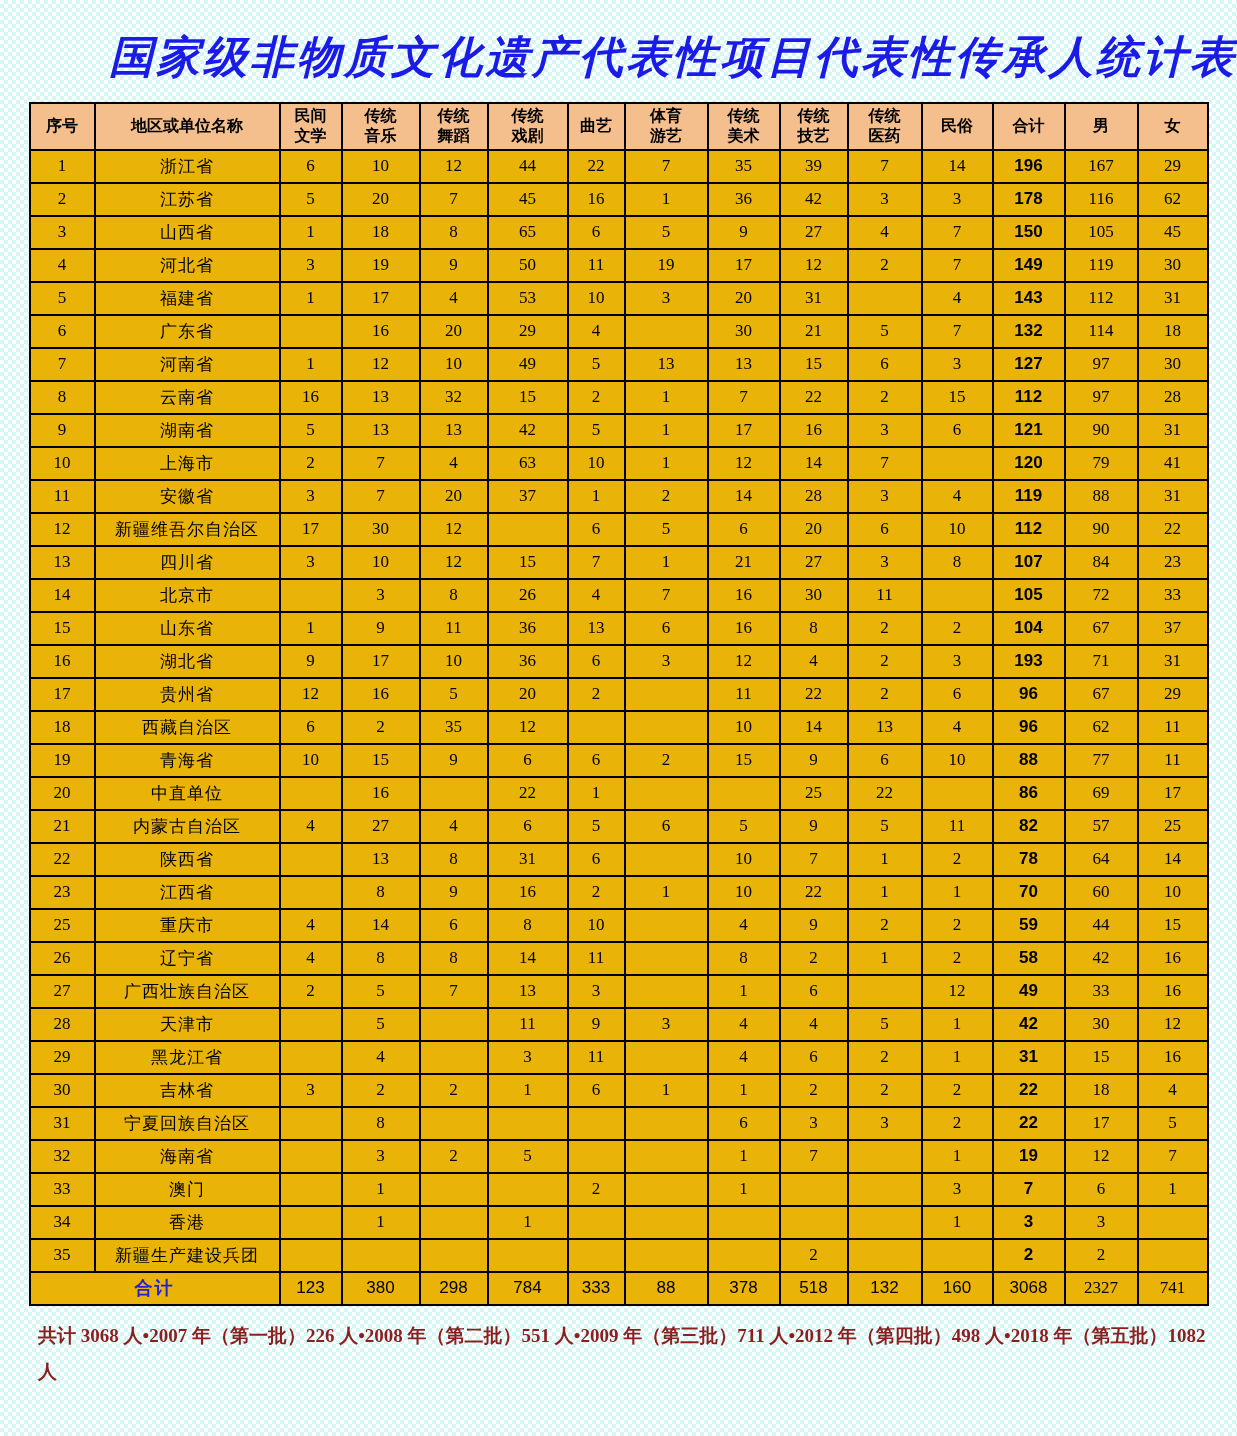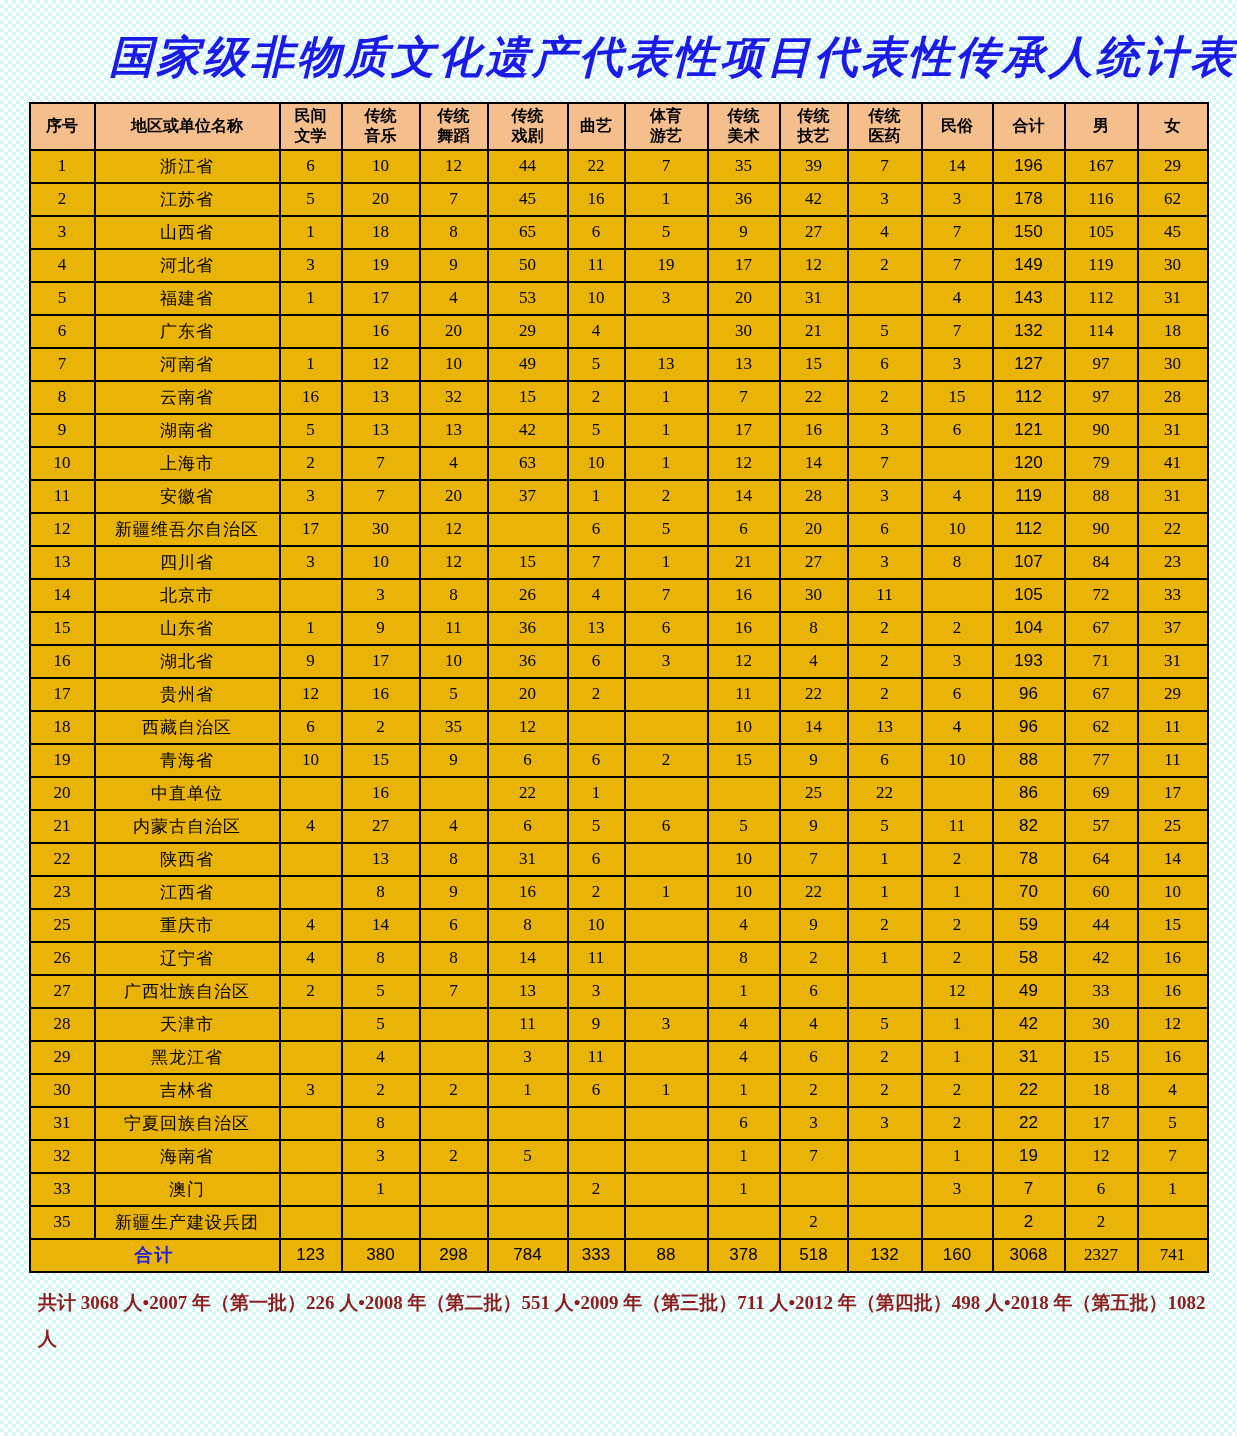--- a/index.html
+++ b/index.html
@@ -52,20 +52,21 @@
     height: 33px;
     font-size: 17px;
     color: #000000;
   }
   td.c-num, td.c-index { font-family: "Liberation Serif", "DejaVu Serif", serif; }
   td.c-region { font-family: "Liberation Serif", "DejaVu Serif", serif; letter-spacing: 1px; margin-top: 45px; }
   td.c-total {
     font-family: "Liberation Sans", "DejaVu Sans", sans-serif;
     color: #2222dd;
     font-size: 17px;
+    font-weight: bold;
   }
   tr.total-row td { font-weight: bold; }
   tr.total-row td.c-total-label {
     font-family: "Liberation Sans", "DejaVu Sans", sans-serif;
     color: #2222dd;
     font-size: 18px;
     letter-spacing: 2px;
   }
   tr.total-row td.c-total {
     font-weight: normal;
@@ -672,20 +673,37 @@
           <td class="c-num"></td>
           <td class="c-num">1</td>
           <td class="c-num"></td>
           <td class="c-num"></td>
           <td class="c-num">3</td>
           <td class="c-total">7</td>
           <td class="c-num">6</td>
           <td class="c-num">1</td>
         </tr>
         <tr>
+          <td class="c-index">34</td>
+          <td class="c-region">香港</td>
+          <td class="c-num"></td>
+          <td class="c-num">1</td>
+          <td class="c-num"></td>
+          <td class="c-num">1</td>
+          <td class="c-num"></td>
+          <td class="c-num"></td>
+          <td class="c-num"></td>
+          <td class="c-num"></td>
+          <td class="c-num"></td>
+          <td class="c-num">1</td>
+          <td class="c-total">3</td>
+          <td class="c-num">3</td>
+          <td class="c-num"></td>
+        </tr>
+        <tr>
           <td class="c-index">35</td>
           <td class="c-region">新疆生产建设兵团</td>
           <td class="c-num"></td>
           <td class="c-num"></td>
           <td class="c-num"></td>
           <td class="c-num"></td>
           <td class="c-num"></td>
           <td class="c-num"></td>
           <td class="c-num"></td>
           <td class="c-num">2</td>

